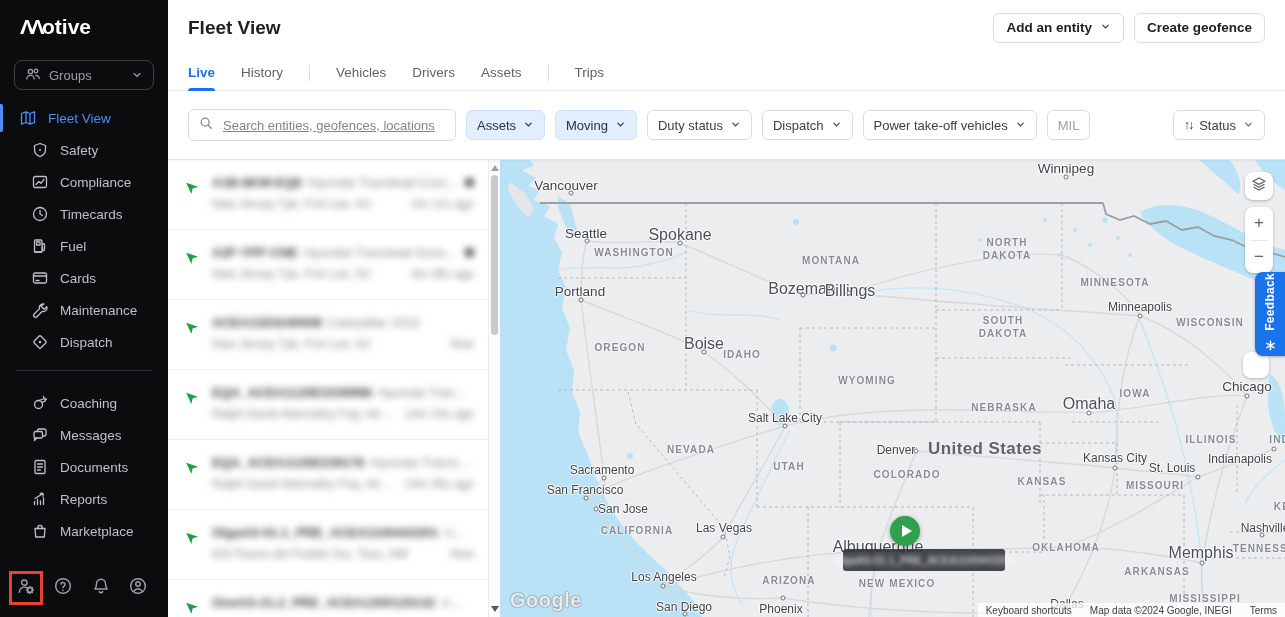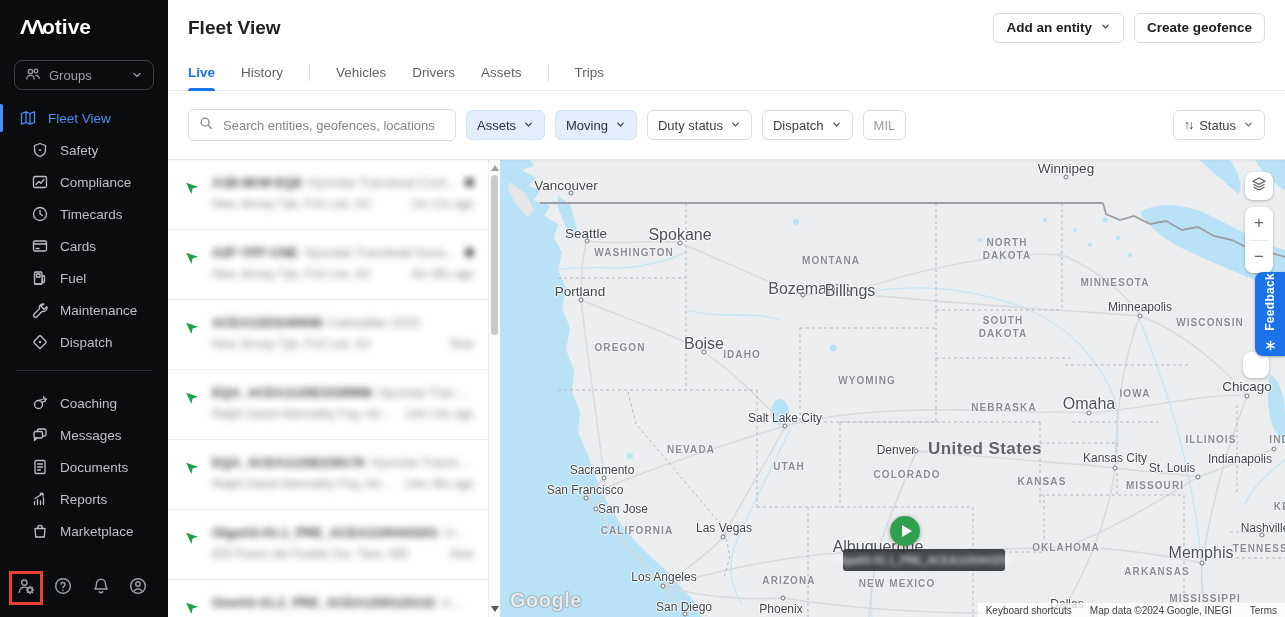--- a/index.html
+++ b/index.html
@@ -28,21 +28,21 @@
   .topbar { height:55px; display:flex; align-items:center; padding:0 20px; }
   .page-title { font-size:19px; font-weight:700; color:#202124; }
   .topbar-actions { margin-left:auto; display:flex; gap:10px; }
   .btn { height:30px; border:1px solid #dadce0; border-radius:6px; background:#fff; display:flex; align-items:center; gap:8px; padding:0 12px; font-size:13.5px; font-weight:600; color:#202124; cursor:pointer; }
   .tabs { display:flex; align-items:center; gap:26px; padding:0 20px; border-bottom:1px solid #e8eaed; height:36px; }
   .tab { font-size:13.5px; color:#5f6368; position:relative; height:100%; display:flex; align-items:center; cursor:pointer; }
   .tab.active { color:#1a73e8; font-weight:600; }
   .tab.active::after { content:""; position:absolute; left:0; right:0; bottom:-1px; height:3px; background:#1a73e8; border-radius:3px 3px 0 0; }
   .tab-divider { width:1px; height:16px; background:#dadce0; }
   .filterbar { display:flex; align-items:center; gap:10px; padding:18px 20px; border-bottom:1px solid #e2e5e8; box-shadow:0 1px 2px rgba(60,64,67,.06); position:relative; z-index:3; background:#fff; }
-  .search { width:268px; height:32px; border:1px solid #dadce0; border-radius:6px; display:flex; align-items:center; padding:0 10px; gap:8px; color:#80868b; flex-shrink:0; }
+  .search { width:268px; height:32px; border:1px solid #dadce0; border-radius:6px; display:flex; align-items:center; padding:0 10px; gap:8px; color:#80868b; flex-shrink:0;text-decoration:underline; }
   .search input { border:none; outline:none; flex:1; min-width:0; font-size:13px; color:#202124; background:transparent; }
   .search input::placeholder { color:#80868b; }
   .chip { height:30px; border:1px solid #dadce0; border-radius:6px; background:#fff; display:flex; align-items:center; gap:7px; padding:0 10px; font-size:13px; color:#3c4043; cursor:pointer; white-space:nowrap; }
   .chip.sel { background:#e2eefb; border-color:#cfe2f7; color:#24313f; }
   .chip.dim { color:#9aa0a6; }
   .sortctl { margin-left:auto; }
   .sort-arrows { font-size:12.5px; letter-spacing:-2px; color:#3c4043; }
 
   
   .content { flex:1; display:flex; min-height:0; }
@@ -150,35 +150,35 @@
               <circle cx="8" cy="8" r="6.5"></circle>
               <path d="M8 4.5 V8 L10.5 9.5"></path>
             </svg>
           </span>
           <span>Timecards</span>
         </div>
         <div class="nav-item">
           <span class="nav-accent"></span>
           <span class="icon">
             <svg width="16" height="16" viewBox="0 0 16 16" fill="none" stroke="currentColor" stroke-width="1.3" stroke-linecap="round" stroke-linejoin="round">
+              <rect x="2.5" y="2" width="7.5" height="12" rx="1"></rect>
+              <path d="M2.5 14 H10 M4.5 4 H8 V7 H4.5 Z M10 6 H12.5 V11.5 a1 1 0 0 1 -2 0 V9"></path>
+            </svg>
+          </span>
+          <span>Fuel</span>
+        </div>
+        <div class="nav-item">
+          <span class="nav-accent"></span>
+          <span class="icon">
+            <svg width="16" height="16" viewBox="0 0 16 16" fill="none" stroke="currentColor" stroke-width="1.3" stroke-linecap="round" stroke-linejoin="round">
               <rect x="1.5" y="3" width="13" height="10" rx="1.5"></rect>
               <path d="M1.5 6 H14.5 M4 10.5 H7"></path>
             </svg>
           </span>
           <span>Cards</span>
-        </div>
-        <div class="nav-item">
-          <span class="nav-accent"></span>
-          <span class="icon">
-            <svg width="16" height="16" viewBox="0 0 16 16" fill="none" stroke="currentColor" stroke-width="1.3" stroke-linecap="round" stroke-linejoin="round">
-              <rect x="2.5" y="2" width="7.5" height="12" rx="1"></rect>
-              <path d="M2.5 14 H10 M4.5 4 H8 V7 H4.5 Z M10 6 H12.5 V11.5 a1 1 0 0 1 -2 0 V9"></path>
-            </svg>
-          </span>
-          <span>Fuel</span>
         </div>
         <div class="nav-item">
           <span class="nav-accent"></span>
           <span class="icon">
             <svg width="16" height="16" viewBox="0 0 16 16" fill="none" stroke="currentColor" stroke-width="1.3" stroke-linecap="round" stroke-linejoin="round">
               <path d="M11 1.8 a3.6 3.6 0 0 0 -3.4 4.8 L2.2 12 a1.9 1.9 0 0 0 2.7 2.7 L10.3 9.3 a3.6 3.6 0 0 0 4.5 -4.6 L12.2 7.3 L8.7 3.8 L12.2 2 a3.6 3.6 0 0 0 -1.2 -0.2 Z"></path>
             </svg>
           </span>
           <span>Maintenance</span>
         </div>
@@ -325,20 +325,26 @@
               </svg></span>
           </div>
           <div class="chip">
             <span>Duty status</span>
             <span><svg width="11" height="11" viewBox="0 0 16 16" fill="none" stroke="currentColor" stroke-width="1.6" stroke-linecap="round">
                 <path d="M4 6 L8 10 L12 6"></path>
               </svg></span>
           </div>
           <div class="chip">
             <span>Dispatch</span>
+            <span><svg width="11" height="11" viewBox="0 0 16 16" fill="none" stroke="currentColor" stroke-width="1.6" stroke-linecap="round">
+                <path d="M4 6 L8 10 L12 6"></path>
+              </svg></span>
+          </div>
+          <div class="chip">
+            <span>Power take-off vehicles</span>
             <span><svg width="11" height="11" viewBox="0 0 16 16" fill="none" stroke="currentColor" stroke-width="1.6" stroke-linecap="round">
                 <path d="M4 6 L8 10 L12 6"></path>
               </svg></span>
           </div>
           <div class="chip dim">
             <span>MIL</span>
           </div>
         </div>
       <div class="chip sortctl">
         <span class="sort-arrows">↑↓</span>

